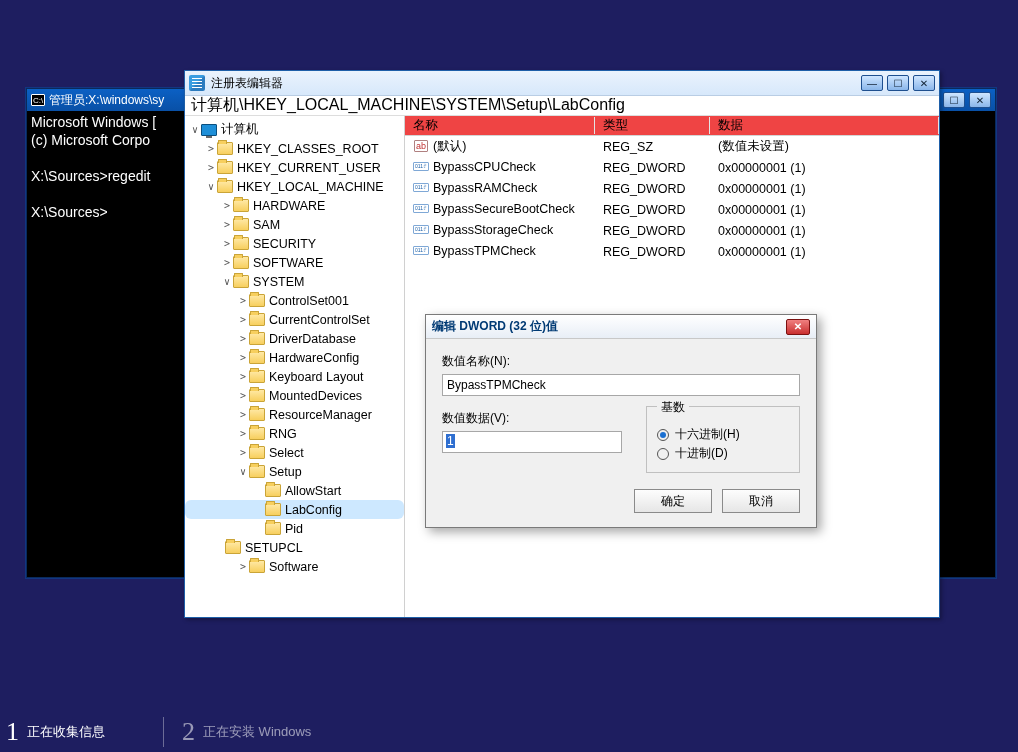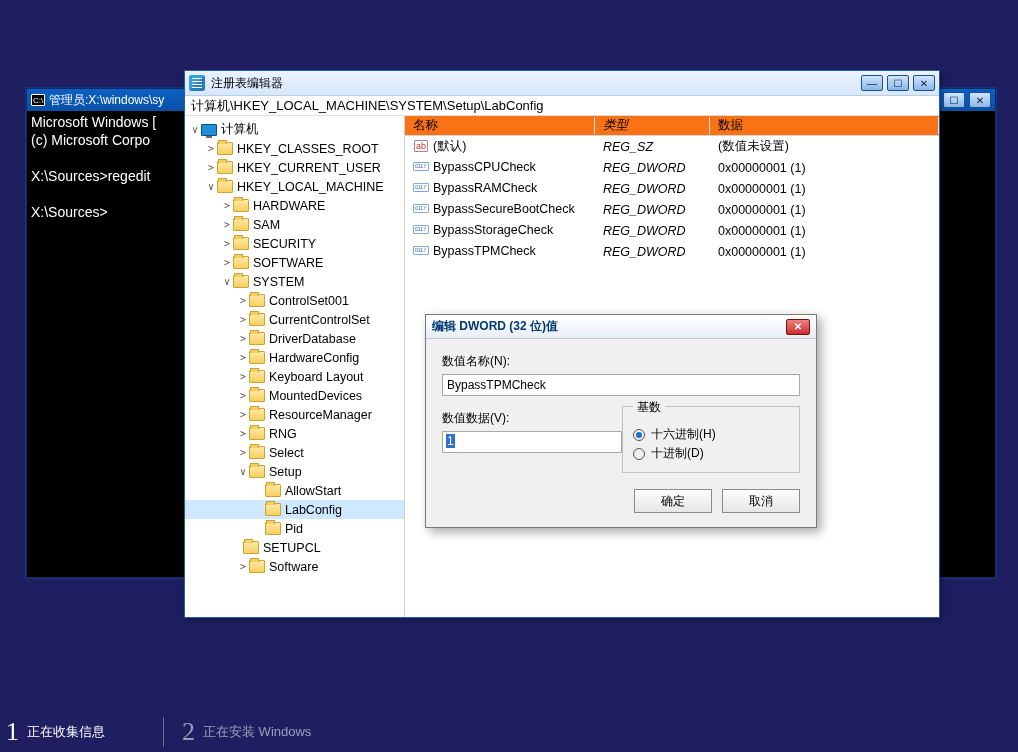--- a/index.html
+++ b/index.html
@@ -22,54 +22,54 @@
 
   
   .reg-window { position:absolute; left:184px; top:70px; width:756px; height:548px; background:#fff; border:1px solid #1e5fa8; box-shadow:2px 2px 4px rgba(0,0,0,.3); display:flex; flex-direction:column; }
   .reg-titlebar { height:24px; background:linear-gradient(#eaf3fd,#d7e8fb); border-bottom:1px solid #b9cde4; display:flex; align-items:center; padding:12px 4px; }
   .reg-titlebar .ico-reg { width:16px; height:16px; background:linear-gradient(135deg,#3a9de0 45%,#2b7bbf 55%); border-radius:2px; margin-right:6px; position:relative; }
   .reg-titlebar .ico-reg::after{content:"";position:absolute;inset:3px;background:repeating-linear-gradient(0deg,#fff 0 1px,transparent 1px 3px);}
   .reg-titlebar .title { font-size:12px; color:#000; }
   .reg-titlebar .spacer { flex:1; }
   .reg-menubar { height:22px; display:flex; align-items:center; padding:0 4px; font-size:12px; color:#000; border-bottom:1px solid #e3e3e3; }
   .reg-menubar .mi { padding:2px 8px; cursor:default; }
-  .reg-addressbar { height:20px; border-bottom:1px solid #ddd; font-size:13px; color:#000; display:flex; align-items:center; padding:0 6px; }
+  .reg-addressbar { height:20px; border-bottom:1px solid #ddd; font-size:16px; color:#000; display:flex; align-items:center; padding:0 6px; }
   .reg-main { flex:1; display:flex; min-height:0; }
   .reg-tree { width:220px; border-right:1px solid #d0d0d0; overflow:auto; font-size:12.5px; padding:4px 0; }
   .tree-row { display:flex; align-items:center; height:19px; padding-right:4px; cursor:default; white-space:nowrap; }
   .tree-row .exp { width:12px; text-align:center; font-size:10px; color:#555; cursor:default; font-family:monospace; }
   .tree-row .folder { width:16px; height:13px; background:linear-gradient(#ffe9a6,#f7cf5e); border:1px solid #caa437; border-radius:1px; margin-right:4px; position:relative; }
   .tree-row .folder::before{content:"";position:absolute;left:0;top:-3px;width:7px;height:3px;background:#f7cf5e;border:1px solid #caa437;border-bottom:none;border-radius:1px 1px 0 0;}
   .tree-row .pc-ico { width:16px; height:12px; background:#1e8fd8; border:1px solid #0a4f7f; border-radius:1px; margin-right:4px; position:relative;}
   .tree-row .pc-ico::after{content:"";position:absolute;left:4px;right:4px;bottom:-3px;height:2px;background:#6a6a6a;}
-  .tree-row.selected { background:#cde8ff; }
+  .tree-row.selected { background:#cde8ff;border-radius:6px; }
   .tree-row.selected .lbl { color:#000; }
   .tree-row .lbl { color:#000; }
 
   .reg-list { flex:1; overflow:auto; font-size:12.5px; position:relative; }
-  .list-header { display:flex; border-bottom:1px solid #d4d4d4; background:#f97316; height:20px; align-items:center; position:sticky; top:0; }
+  .list-header { display:flex; border-bottom:1px solid #d4d4d4; background:#ef4444; height:20px; align-items:center; position:sticky; top:0; }
   .list-header .col { padding:0 8px; border-right:1px solid #e3e3e3; color:#000; }
   .list-row { display:flex; height:21px; align-items:center; }
   .list-row .col { padding:0 8px; overflow:hidden; text-overflow:ellipsis; white-space:nowrap; }
-  .col-name{ width:190px;} .col-type{ width:115px;font-style:italic;} .col-data{ flex:1; }
+  .col-name{ width:190px;} .col-type{ width:115px;} .col-data{ flex:1; }
   .val-ico { width:16px; height:16px; margin-right:4px; display:inline-flex; align-items:center; justify-content:center; vertical-align:middle; position:relative; top:-1px;}
   .val-ico.sz { }
   .val-ico.sz::before{content:"ab";font-size:9px; color:#c03030; background:#fff; border:1px solid #b08080; border-radius:1px; padding:0 1px; line-height:10px;}
   .val-ico.dw::before{content:"011\A110"; white-space:pre; font-size:5px; line-height:5px; color:#1b5fa8; background:#fff;border:1px solid #7fa8d6;border-radius:1px;padding:1px;}
 
   
   .dlg { position:absolute; left:425px; top:308px; width:392px; background:#f0f0f0; border:1px solid #7a7a7a; box-shadow:4px 4px 10px rgba(0,0,0,.35);margin-top:6px; }
   .dlg-title { height:24px; background:linear-gradient(#fff,#e8eef6); border-bottom:1px solid #c8c8c8; display:flex; align-items:center; padding:0 6px; font-size:12px; font-weight:600; color:#003a74; }
   .dlg-title .spacer{flex:1;}
   .dlg-close { width:24px; height:16px; background:linear-gradient(#f08080,#c92f2f); border:1px solid #7a1010; border-radius:2px; color:#fff; font-size:10px; display:flex; align-items:center; justify-content:center; }
   .dlg-body { padding:14px 16px 6px 16px; font-size:12px; color:#000; }
   .dlg-body .field-label { margin-bottom:4px; }
   .dlg-body input[type=text] { width:100%; height:22px; border:1px solid #a7a7a7; padding:2px 4px; font-size:12px; background:#fff; }
   .dlg-body input[readonly]{ background:#fff; }
-  .dlg-row2 { display:flex; margin-top:14px; }
+  .dlg-row2 { display:flex; gap:24px; margin-top:14px; }
   .dlg-row2 .left { width:180px; }
   .dlg-row2 .left input { width:100%; }
   .dlg-row2 .right { flex:1; }
   .fieldset{ border:1px solid #c0c0c0; padding:6px 10px 10px 10px; margin-top:-4px;}
   .fieldset .legend{ font-size:12px; position:relative; top:-14px; background:#f0f0f0; padding:0 4px; display:inline-block;}
   .fieldset .radio-row{ display:flex; align-items:center; gap:6px; font-size:12px; margin-top:-4px; margin-bottom:6px;}
   .fieldset .radio-row:last-child{margin-bottom:0;}
   .radio { width:12px;height:12px;border:1px solid #555;border-radius:50%;display:inline-flex;align-items:center;justify-content:center;}
   .radio.checked::after{content:"";width:6px;height:6px;background:#1a6fd1;border-radius:50%;}
   .dlg-buttons { display:flex; justify-content:flex-end; gap:10px; padding:10px 16px 14px 16px; }
@@ -218,21 +218,21 @@
         <div class="tree-row selected" style="padding-left: 68px;">
           <span class="exp"> </span>
           <span class="folder"></span>
           <span class="lbl">LabConfig</span>
         </div>
         <div class="tree-row" style="padding-left: 68px;">
           <span class="exp"> </span>
           <span class="folder"></span>
           <span class="lbl">Pid</span>
         </div>
-        <div class="tree-row" style="padding-left: 46px;">
+        <div class="tree-row" style="padding-left: 28px;">
           <span class="exp"> </span>
           <span class="folder"></span>
           <span class="lbl">SETUPCL</span>
         </div>
         <div class="tree-row" style="padding-left: 52px;">
           <span class="exp">&gt;</span>
           <span class="folder"></span>
           <span class="lbl">Software</span>
         </div>
       </div>

